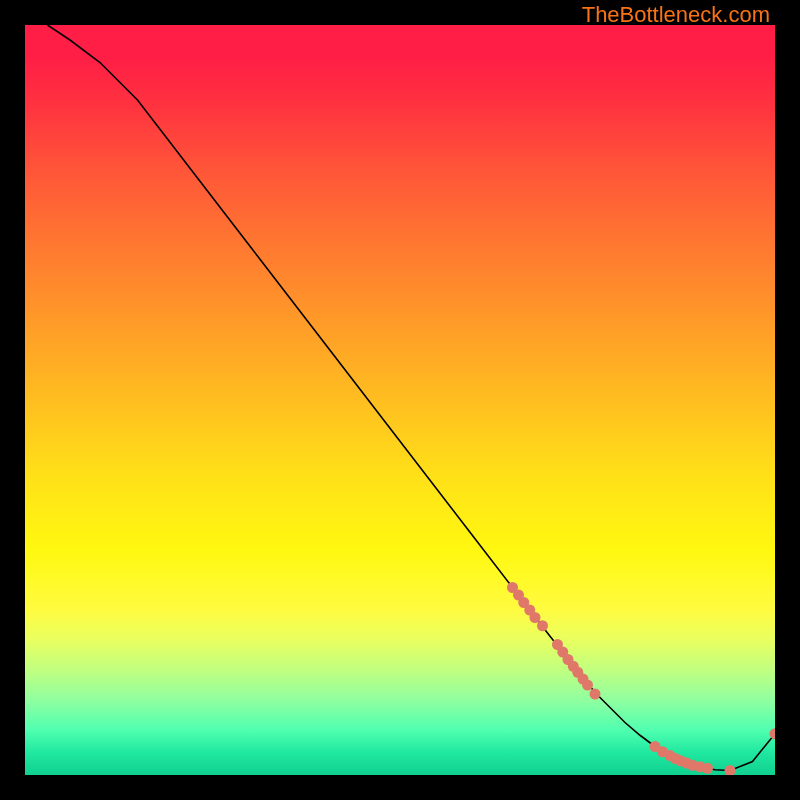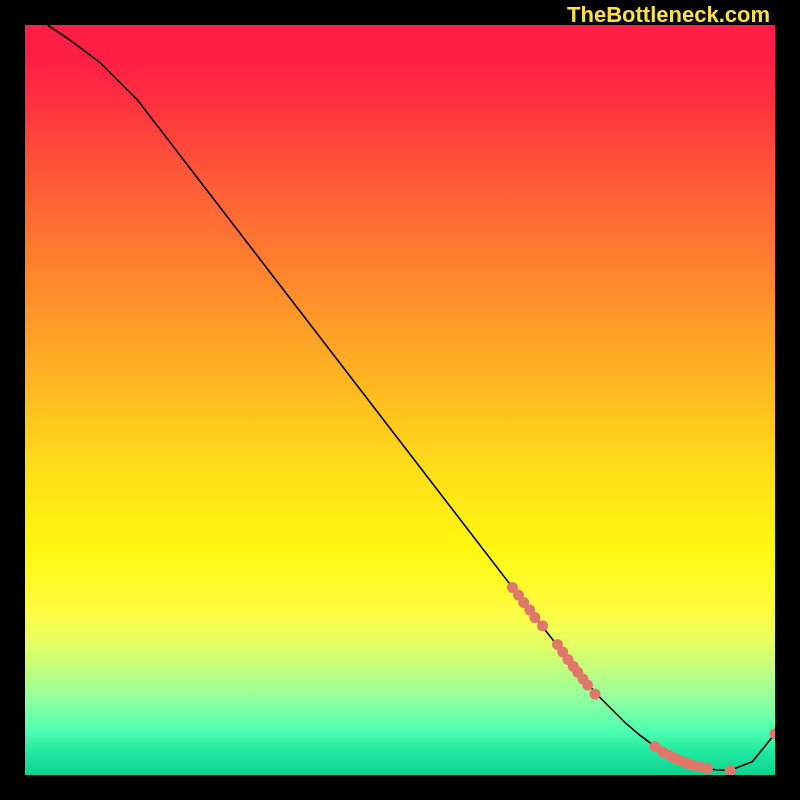--- a/index.html
+++ b/index.html
@@ -7,23 +7,23 @@
     width: 800px;
     height: 800px;
     background: #000;
     position: relative;
     font-family: Arial, Helvetica, sans-serif;
   }
   .watermark {
     position: absolute;
     top: 2px;
     right: 30px;
-    color: #fde047;
+    color: #f97316;
     font-size: 22px;
-    font-weight: bold;
+    font-weight: normal;
     z-index: 10;
   }
   .plot-area {
     position: absolute;
     left: 25px;
     top: 25px;
     width: 750px;
     height: 750px;
   }
   .gradient-bg {

